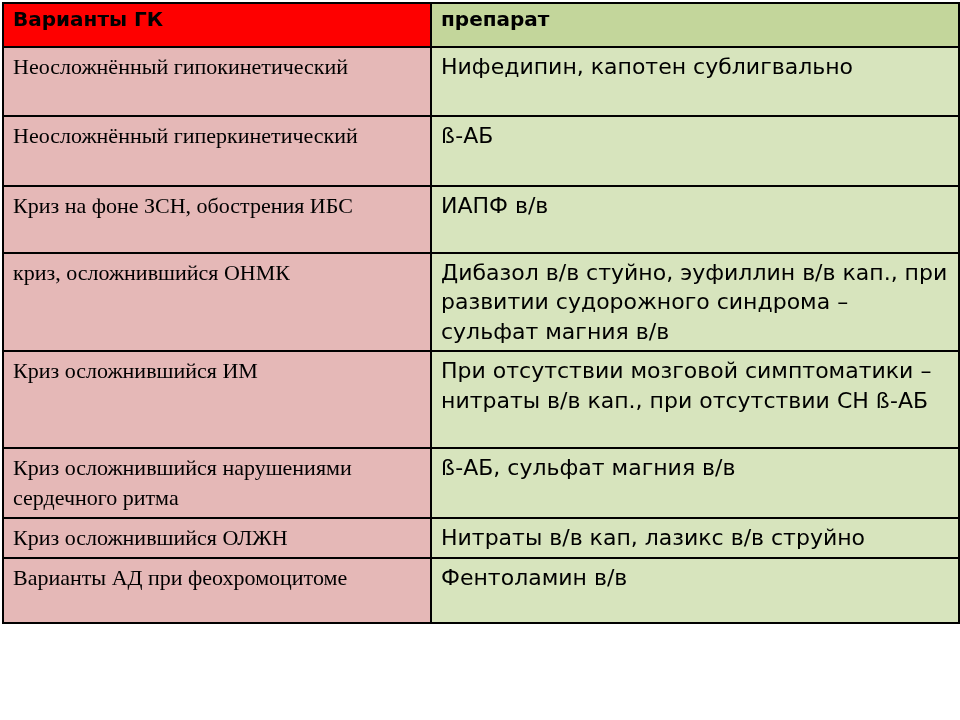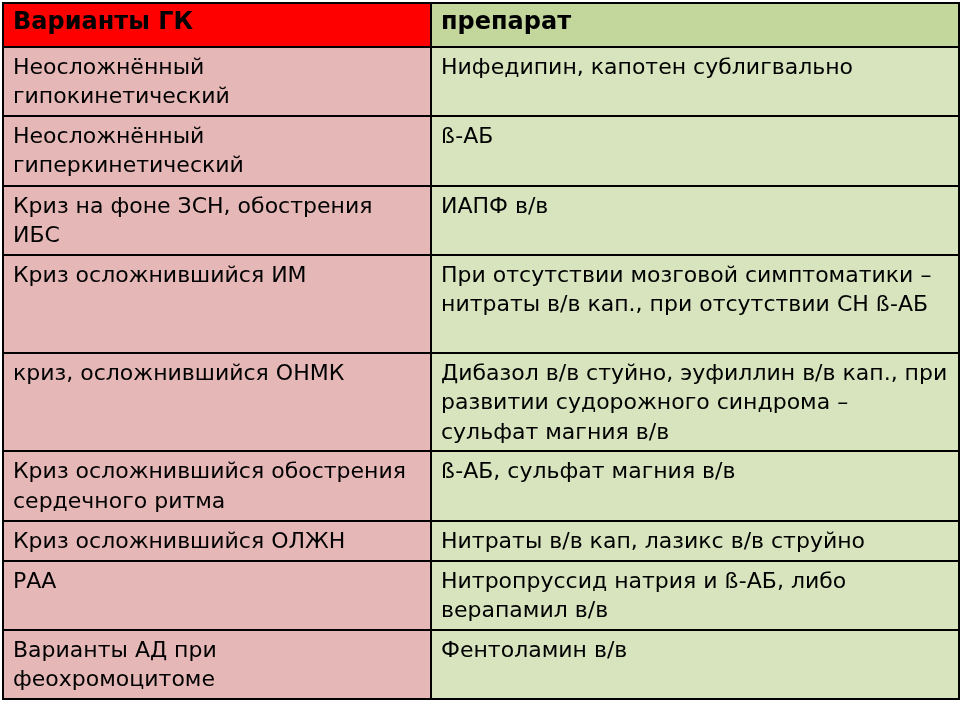--- a/index.html
+++ b/index.html
@@ -24,34 +24,34 @@
     border: 2px solid var(--c-border);
     vertical-align: top;
     padding: 4px 8px 4px 9px;
     text-align: left;
     word-wrap: break-word;
   }
   .crisis-table col.col-variant{ width: 428px; }
   .crisis-table col.col-drug{ width: 528px; }
 
   .crisis-table thead th{
-    font-size: 24px;
+    font-size: 20px;
     font-weight: bold;
     line-height: 1.3;
     height: 44px;
     padding-top: 2px;
   }
   th.th-variant{ background: var(--c-red); }
   th.th-drug{ background: var(--c-header-green); }
 
   .crisis-table tbody td{
     font-size: 22px;
     line-height: 1.34;
   }
-  td.variant-cell{ background: var(--c-pink); }
+  td.variant-cell{ background: var(--c-pink); font-family: Liberation Serif, serif; }
   td.drug-cell{ background: var(--c-green); }
 
   
   tbody tr:nth-child(1){ height: 69px; }
   tbody tr:nth-child(2){ height: 70px; }
   tbody tr:nth-child(3){ height: 67px; padding-left: 20px; }
   tbody tr:nth-child(4){ height: 98px; }
   tbody tr:nth-child(5){ height: 97px; }
   tbody tr:nth-child(6){ height: 70px; }
   tbody tr:nth-child(7){ height: 25px; }
@@ -82,42 +82,38 @@
     <td class="variant-cell">Неосложнённый гиперкинетический</td>
     <td class="drug-cell">ß-АБ</td>
   </tr>
 
   <tr>
     <td class="variant-cell">Криз на фоне ЗСН, обострения ИБС</td>
     <td class="drug-cell">ИАПФ в/в</td>
   </tr>
 
   <tr>
+    <td class="variant-cell">криз, осложнившийся ОНМК</td>
+    <td class="drug-cell">Дибазол в/в стуйно, эуфиллин в/в кап., при развитии судорожного синдрома – сульфат магния в/в</td>
+  </tr>
+
+  <tr>
     <td class="variant-cell">Криз осложнившийся ИМ</td>
     <td class="drug-cell">При отсутствии мозговой симптоматики – нитраты в/в кап., при отсутствии СН ß-АБ</td>
   </tr>
 
   <tr>
-    <td class="variant-cell">криз, осложнившийся ОНМК</td>
-    <td class="drug-cell">Дибазол в/в стуйно, эуфиллин в/в кап., при развитии судорожного синдрома – сульфат магния в/в</td>
-  </tr>
-
-  <tr>
-    <td class="variant-cell">Криз осложнившийся обострения сердечного ритма</td>
+    <td class="variant-cell">Криз осложнившийся нарушениями сердечного ритма</td>
     <td class="drug-cell">ß-АБ, сульфат магния в/в</td>
   </tr>
 
   <tr>
     <td class="variant-cell">Криз осложнившийся ОЛЖН</td>
     <td class="drug-cell">Нитраты в/в кап, лазикс в/в струйно</td>
   </tr>
 
-  <tr>
-    <td class="variant-cell">РАА</td>
-    <td class="drug-cell">Нитропруссид натрия и ß-АБ, либо верапамил в/в</td>
-  </tr>
 
   <tr>
     <td class="variant-cell">Варианты АД при феохромоцитоме</td>
     <td class="drug-cell">Фентоламин в/в</td>
   </tr>
 </tbody>
 </table>
 
 </body></html>

